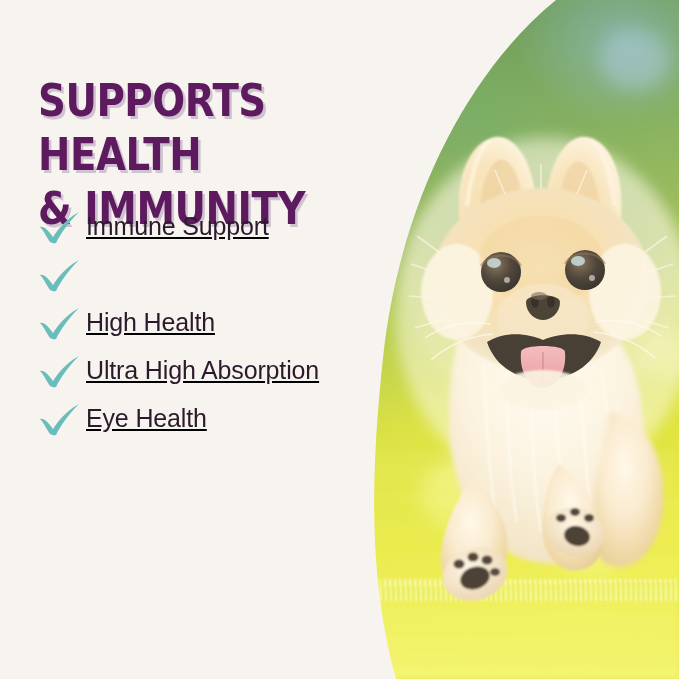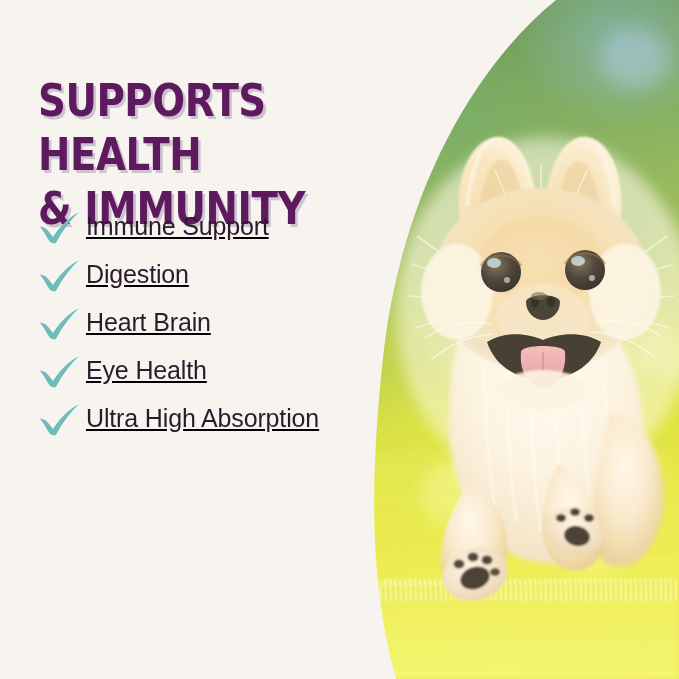--- a/index.html
+++ b/index.html
@@ -339,48 +339,47 @@
         </span>
         <span class="benefit-label">Immune Support</span>
       </li>
 
       <li class="benefit-item">
         <span class="check-icon">
           <svg viewBox="0 0 52 40" xmlns="http://www.w3.org/2000/svg">
             <path d="M6,21 C10,20 14,24 19,31 C24,23 32,13 45,6 C34,17 27,27 22,37 C19,38 16,37 14,33 C11,28 9,24 6,21 Z" fill="#6BBDBB"></path>
           </svg>
         </span>
-        <span class="benefit-label">Digestion</span>
-      </li>
-
-
-
-      <li class="benefit-item">
-        <span class="check-icon">
-          <svg viewBox="0 0 52 40" xmlns="http://www.w3.org/2000/svg">
-            <path d="M6,21 C10,20 14,24 19,31 C24,23 32,13 45,6 C34,17 27,27 22,37 C19,38 16,37 14,33 C11,28 9,24 6,21 Z" fill="#6BBDBB"></path>
-          </svg>
-        </span>
-        <span class="benefit-label">Heart Brain</span>
-      </li>
-
+      </li>
+
+
+
+      <li class="benefit-item">
+        <span class="check-icon">
+          <svg viewBox="0 0 52 40" xmlns="http://www.w3.org/2000/svg">
+            <path d="M6,21 C10,20 14,24 19,31 C24,23 32,13 45,6 C34,17 27,27 22,37 C19,38 16,37 14,33 C11,28 9,24 6,21 Z" fill="#6BBDBB"></path>
+          </svg>
+        </span>
+        <span class="benefit-label">High Health</span>
+      </li>
+
+
+      <li class="benefit-item">
+        <span class="check-icon">
+          <svg viewBox="0 0 52 40" xmlns="http://www.w3.org/2000/svg">
+            <path d="M6,21 C10,20 14,24 19,31 C24,23 32,13 45,6 C34,17 27,27 22,37 C19,38 16,37 14,33 C11,28 9,24 6,21 Z" fill="#6BBDBB"></path>
+          </svg>
+        </span>
+        <span class="benefit-label">Ultra High Absorption</span>
+      </li>
 
       <li class="benefit-item">
         <span class="check-icon">
           <svg viewBox="0 0 52 40" xmlns="http://www.w3.org/2000/svg">
             <path d="M6,21 C10,20 14,24 19,31 C24,23 32,13 45,6 C34,17 27,27 22,37 C19,38 16,37 14,33 C11,28 9,24 6,21 Z" fill="#6BBDBB"></path>
           </svg>
         </span>
         <span class="benefit-label">Eye Health</span>
-      </li>
-
-      <li class="benefit-item">
-        <span class="check-icon">
-          <svg viewBox="0 0 52 40" xmlns="http://www.w3.org/2000/svg">
-            <path d="M6,21 C10,20 14,24 19,31 C24,23 32,13 45,6 C34,17 27,27 22,37 C19,38 16,37 14,33 C11,28 9,24 6,21 Z" fill="#6BBDBB"></path>
-          </svg>
-        </span>
-        <span class="benefit-label">Ultra High Absorption</span>
       </li>
 
     </ul>
   </div>
 </div>
 
 </body></html>

